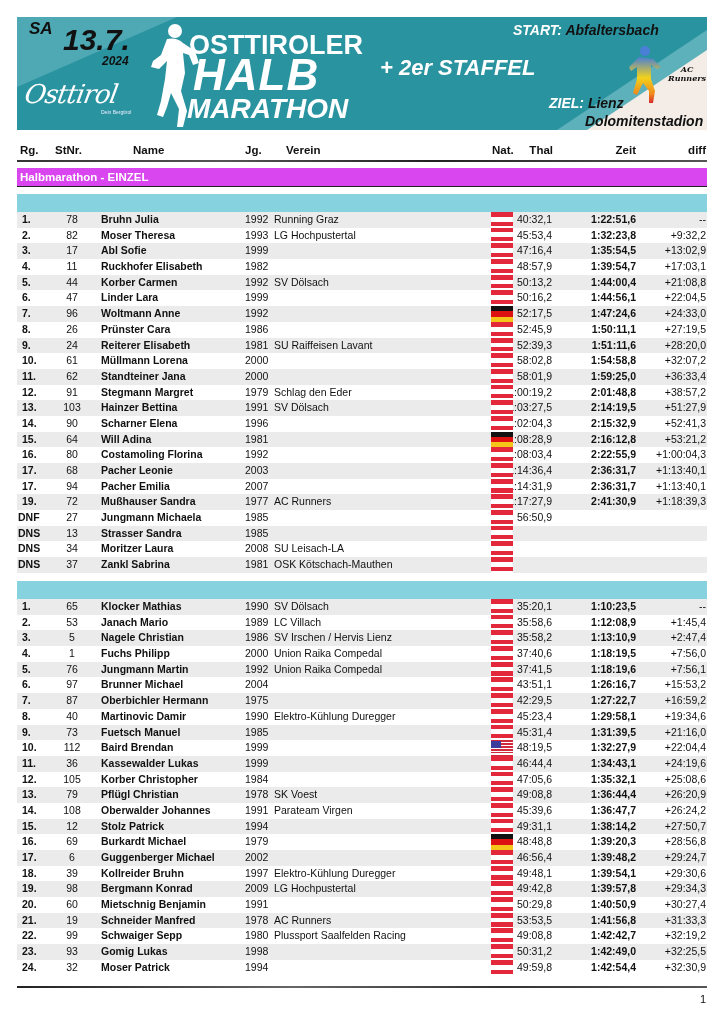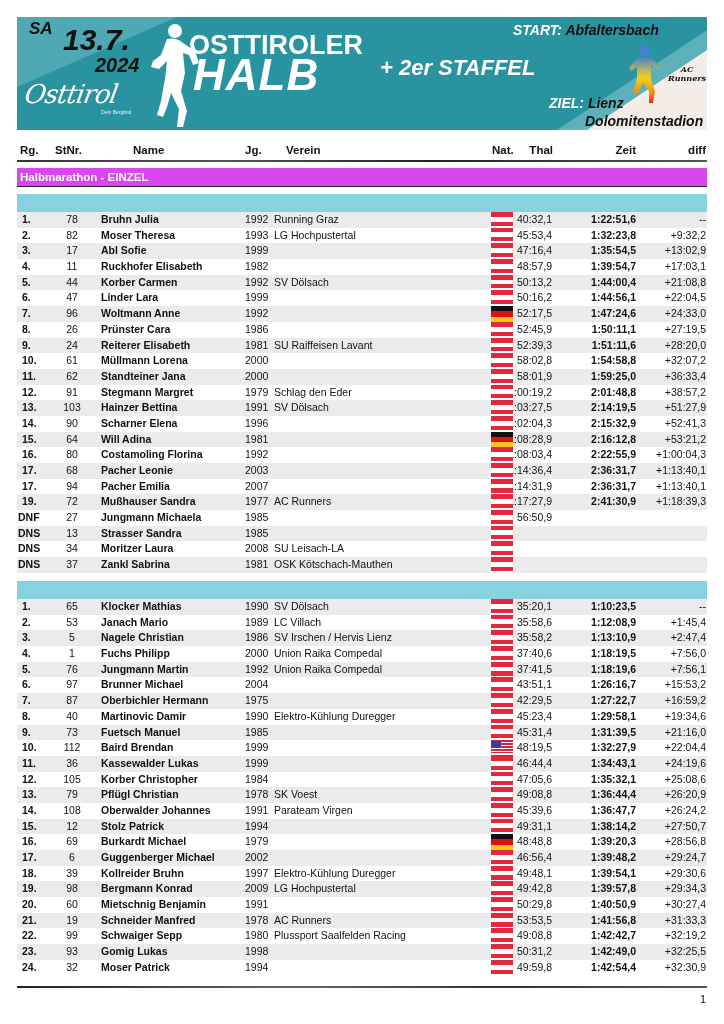--- a/index.html
+++ b/index.html
@@ -6,21 +6,21 @@
   html, body { width: 724px; height: 1024px; background: #ffffff; overflow: hidden; }
   body { font-family: "Liberation Sans", sans-serif; color: #111; position: relative; }
 
   
   .banner { position: absolute; left: 17px; top: 17px; width: 690px; height: 113px; background: #2a93a0; overflow: hidden; }
   .banner .shade1 { position: absolute; left: 0; top: 0; width: 0; height: 0; border-top: 70px solid #6cbcc5; border-right: 160px solid transparent; opacity: .55; }
   .banner .shade2 { position: absolute; right: 0; bottom: 0; width: 0; height: 0; border-bottom: 80px solid #f4ece6; border-left: 120px solid transparent; }
   .banner .shade3 { position: absolute; right: 0; bottom: 0; width: 0; height: 0; border-bottom: 100px solid #8fd0d6; border-left: 150px solid transparent; opacity:.5;}
   .b-date-sa { position: absolute; left: 12px; top: 2px; font-size: 17px; font-style: italic; font-weight: bold; color: #111; }
   .b-date-day { position: absolute; left: 46px; top: 6px; font-size: 30px; font-style: italic; font-weight: bold; color: #111; }
-  .b-date-year { position: absolute; left: 78px; top: 37px; font-size: 20px; font-style: italic; font-weight: bold; color: #111; }
+  .b-date-year { position: absolute; left: 85px; top: 37px; font-size: 12px; font-style: italic; font-weight: bold; color: #111; }
   .b-osttirol { position: absolute; left: 8px; top: 62px; font-family: "DejaVu Serif", serif; font-size: 26px; font-style: italic; color: #fff; transform: skewX(-10deg); letter-spacing: -1px; }
   .b-osttirol-sub { position: absolute; left: 84px; top: 92px; font-size: 5px; color: #eef; }
   .b-runner { position: absolute; left: 120px; top: 4px; width: 70px; height: 108px; }
   .b-title1 { position: absolute; left: 172px; top: 13px; font-size: 27px; font-weight: bold; color: #fff; letter-spacing: 0px; }
   .b-title2 { position: absolute; left: 176px; top: 36px; font-size: 44px; font-style: italic; font-weight: 900; color: #fff; letter-spacing: 1px; line-height: 44px; }
   .b-title3 { position: absolute; left: 170px; top: 76px; font-size: 28px; font-style: italic; font-weight: bold; color: #fff; }
   .b-staffel { position: absolute; left: 363px; top: 38px; font-size: 22px; font-style: italic; font-weight: bold; color: #fff; }
   .b-autohaus { position: absolute; left: 357px; top: 60px; font-size: 17px; font-style: italic; font-weight: bold; color: #fff; }
   .b-start { position: absolute; left: 496px; top: 5px; font-size: 14px; font-style: italic; font-weight: bold; }
   .b-start .lbl { color: #fff; }
@@ -83,20 +83,21 @@
   <span class="b-date-day">13.7.</span>
   <span class="b-date-year">2024</span>
   <span class="b-osttirol">Osttirol</span>
   <span class="b-osttirol-sub">Dein Bergtirol</span>
   <svg class="b-runner" viewBox="0 0 70 108">
     <circle cx="38" cy="10" r="7" fill="#fff"></circle>
     <path d="M30 18 Q40 16 46 22 L58 30 L62 42 L56 44 L52 34 L46 32 L48 52 L44 70 L50 90 L46 106 L40 106 L42 88 L34 72 L30 86 L26 96 L20 94 L24 80 L28 58 L30 40 L22 48 L14 46 L16 40 L24 34 Z" fill="#fff"></path>
   </svg>
   <span class="b-title1">OSTTIROLER</span>
   <span class="b-title2">HALB</span>
+  <span class="b-title3">MARATHON</span>
   <span class="b-staffel">+ 2er STAFFEL</span>
   <span class="b-start"><span class="lbl">START:</span> <span class="val">Abfaltersbach</span></span>
   <svg class="b-acrunner" viewBox="0 0 40 60">
     <defs>
         <linearGradient id="acg" x1="0" y1="0" x2="0" y2="1">
           <stop offset="0" stop-color="#4a7fd6"></stop>
           <stop offset=".45" stop-color="#f2d21c"></stop>
           <stop offset=".8" stop-color="#f08a1c"></stop>
           <stop offset="1" stop-color="#d62a2a"></stop>
         </linearGradient>

